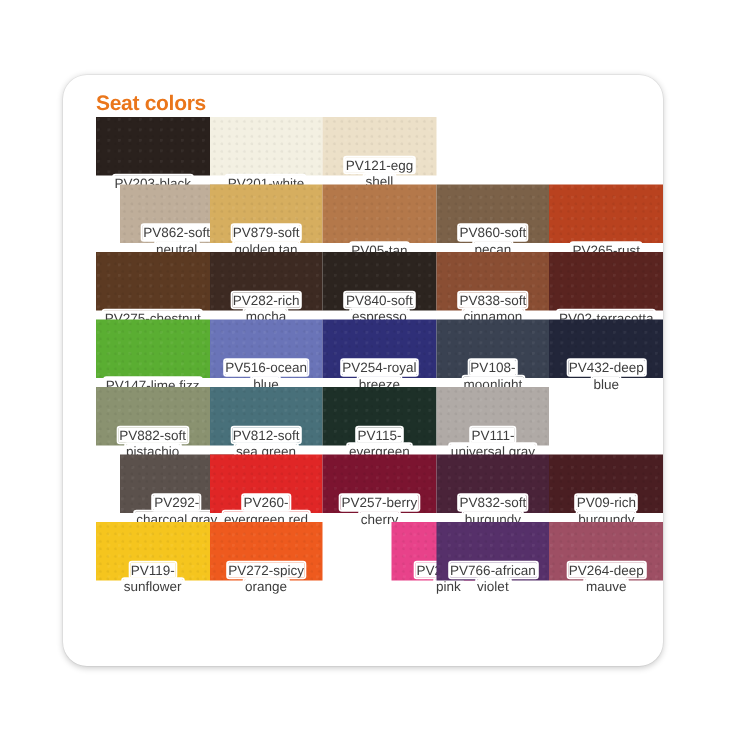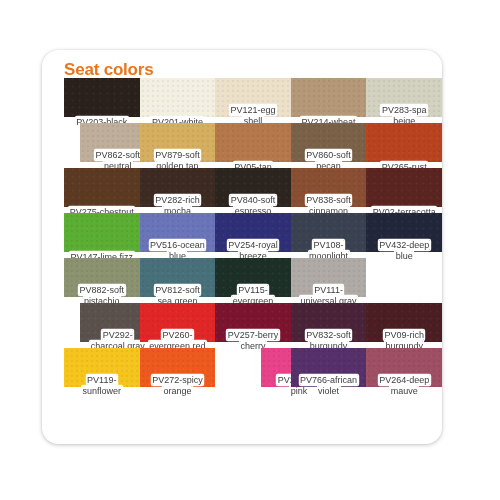--- a/index.html
+++ b/index.html
@@ -12,21 +12,21 @@
 
   .card{
     position:absolute;left:42px;top:50px;width:400px;height:394px;
     background:#ffffff;border-radius:16px;
     box-shadow:0 1px 4px rgba(0,0,0,0.22), 0 0 0 0.5px rgba(0,0,0,0.06);
     overflow:hidden;
   }
 
   .title{
     position:absolute;left:22px;top:10px;
-    font-size:17px;font-weight:bold;color:#ea761b;
+    font-size:14px;font-weight:bold;color:#ea761b;
     letter-spacing:-0.2px;white-space:nowrap;
   }
 
   .grid{
     position:absolute;left:22px;top:28px;width:378px;height:348px;
   }
 
   .row{position:relative;height:45px;width:378px;}
   .row.last{height:48px;}
 
@@ -76,33 +76,20 @@
               <div><span>PV201-white</span></div>
             </div>
           </div>
           <div class="cell" style="left: 151.2px;">
             <div class="sw" style="--c: #ece0c8;"></div>
             <div class="lbl">
               <div><span>PV121-egg</span></div>
               <div><span>shell</span></div>
             </div>
           </div>
-          <div class="cell" style="left: 226.8px;">
-            <div class="sw" style="--c: #b49878;"></div>
-            <div class="lbl one">
-              <div><span>PV214-wheat</span></div>
-            </div>
-          </div>
-          <div class="cell" style="left: 302.4px;">
-            <div class="sw" style="--c: #d3d2c0;"></div>
-            <div class="lbl">
-              <div><span>PV283-spa</span></div>
-              <div><span>beige</span></div>
-            </div>
-          </div>
         </div>
         <div class="row">
           <div class="cell" style="left: 16px; padding-left: 11px;">
             <div class="sw" style="--c: #bfae9a;"></div>
             <div class="lbl">
               <div><span>PV862-soft</span></div>
               <div><span>neutral</span></div>
             </div>
           </div>
           <div class="cell" style="left: 75.6px;">

